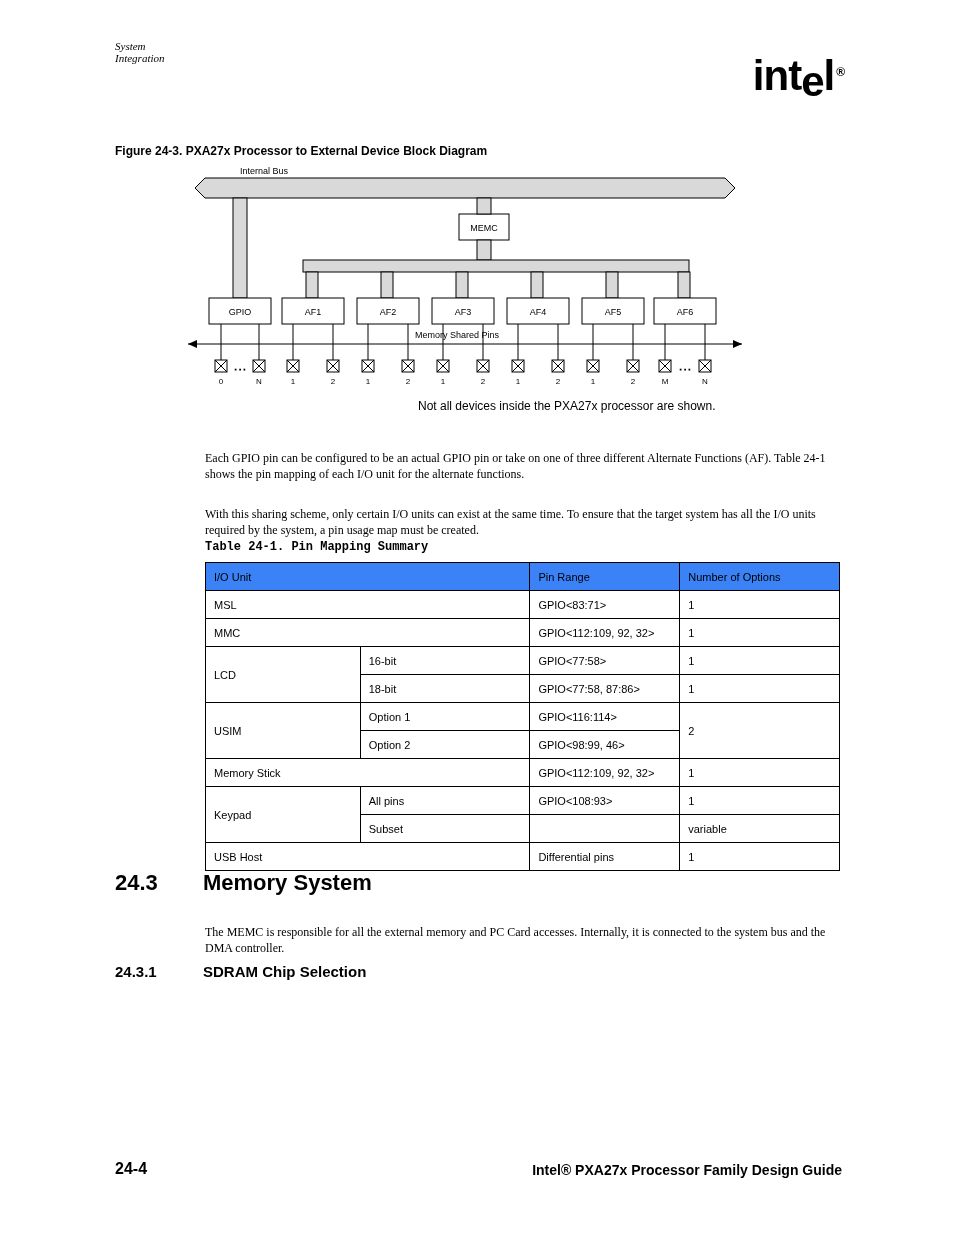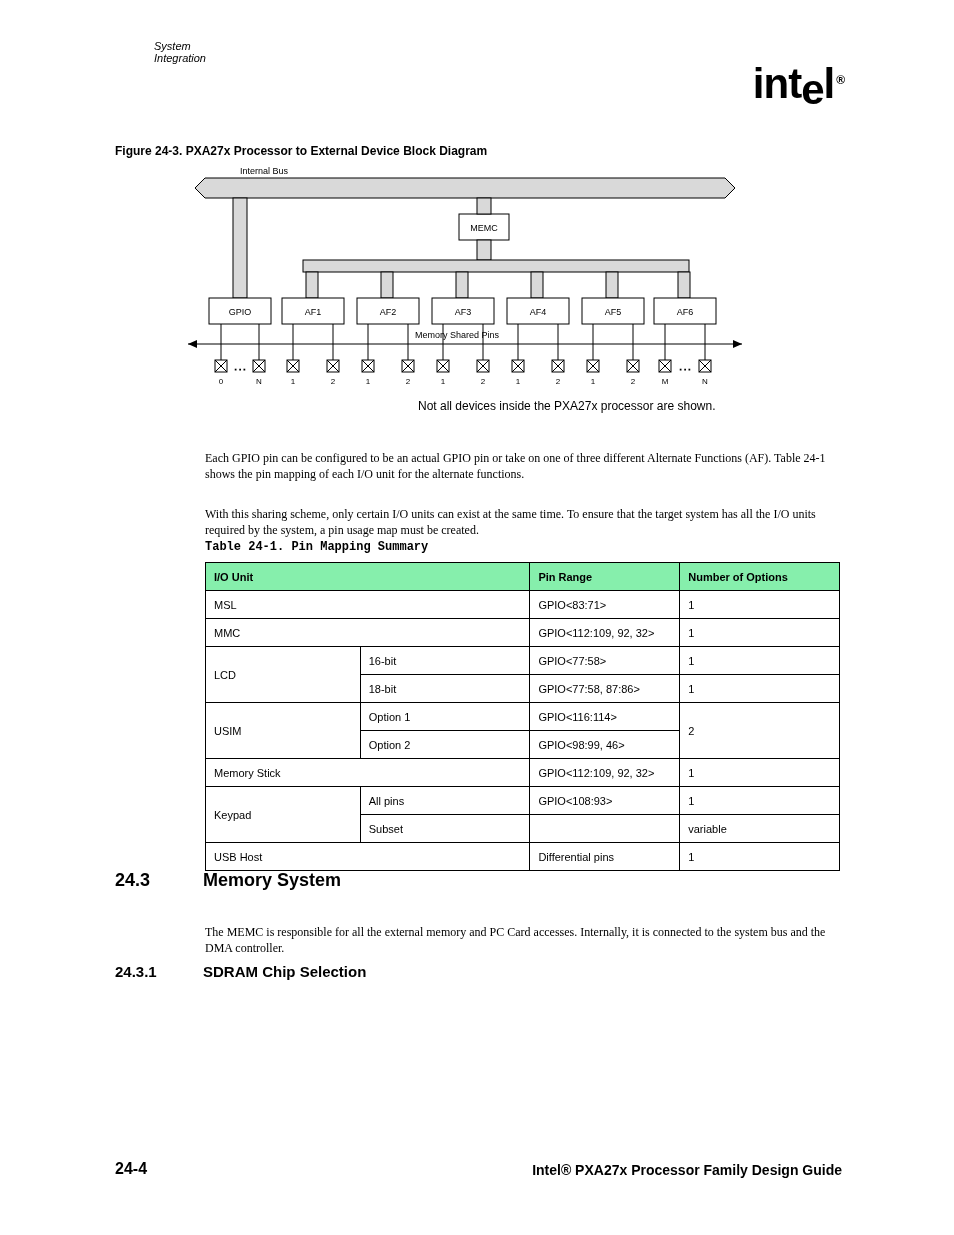--- a/index.html
+++ b/index.html
@@ -15,27 +15,26 @@
     position: relative;
     width: 100%;
     height: 100%;
   }
   .header-section {
     position: absolute;
     top: 40px;
     left: 115px;
     width: 78px;
     font-size: 11px;
-    font-family: Liberation Sans, sans-serif;
+    font-family: Liberation Serif, serif;
     font-style: italic;
-    margin-left: 39px;
   }
   .logo {
     position: absolute;
-    top: 60px;
+    top: 52px;
     right: 112px;
     font-size: 42px;
     font-weight: bold;
     font-family: Arial, Helvetica, sans-serif;
     letter-spacing: -1px;
   }
   .logo .e { position: relative; top: 6px; }
   .logo .r { font-size: 12px; position: relative; top: -14px; left: 2px; }
 
   .fig-title {
@@ -102,32 +101,32 @@
     font-size: 11px;
     font-family: Arial, sans-serif;
   }
   .tbl td, .tbl th {
     border: 1px solid #000;
     padding: 6px 8px;
     text-align: left;
     vertical-align: middle;
     height: 28px;
   }
-  .tbl th { font-weight: bold; background: #86efac; }
+  .tbl th { font-weight: normal; background: #3b82f6; }
   .tbl .col1 { width: 155px; }
   .tbl .col2 { width: 170px; }
   .tbl .col3 { width: 150px; }
   .tbl .col4 { width: 160px; }
 
   
   .h-24-3 {
     position: absolute;
     top: 870px;
     left: 115px;
-    font-size: 18px;
+    font-size: 22px;
     font-weight: bold;
     font-family: Arial, sans-serif;
   }
   .h-24-3 .num { display:inline-block; width:88px; }
   .para3 { top: 904px; }
 
   
   .h-24-3-1 {
     position: absolute;
     top: 963px;

